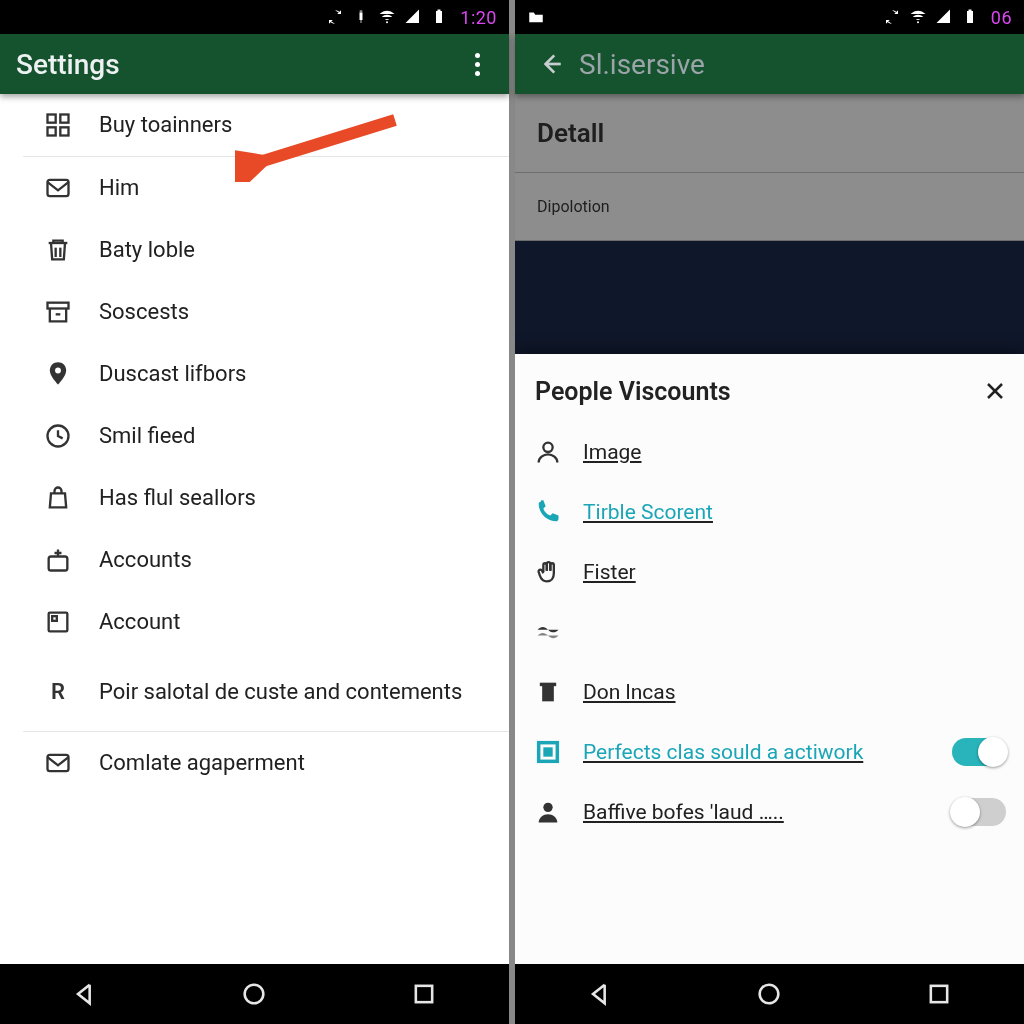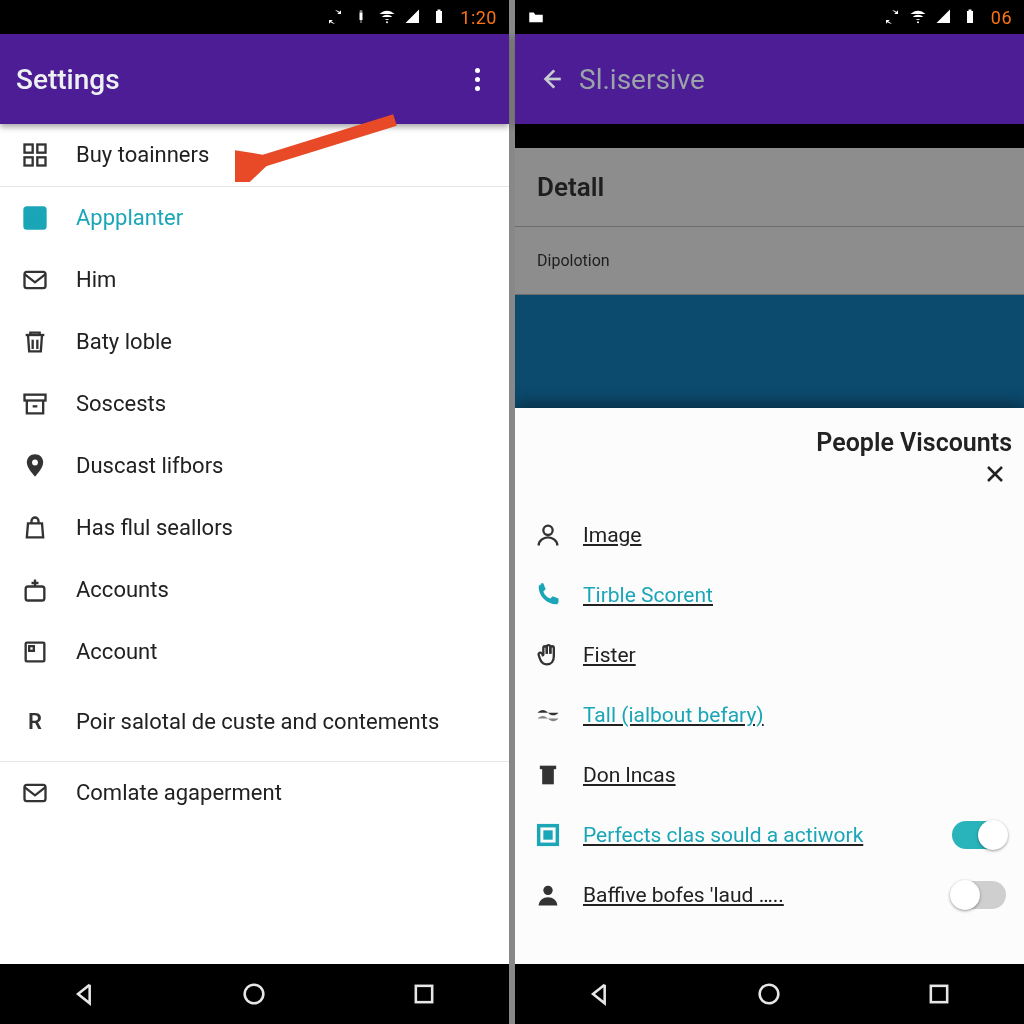--- a/index.html
+++ b/index.html
@@ -1,69 +1,69 @@
 <!DOCTYPE html>
 <html><head>
 <meta charset="utf-8">
 <style>
   * { box-sizing: border-box; margin: 0; padding: 0; }
   html, body { width: 1024px; height: 1024px; overflow: hidden; font-family: Roboto, "Helvetica Neue", Arial, sans-serif; background:#888; }
   .wrap { display:flex; width:1024px; height:1024px; }
   .gutter { width:6px; background:#888; }
   .phone { flex:1; position:relative; display:flex; flex-direction:column; background:#000; }
   
-  .status { height:34px; background:#000; color:#f97316; display:flex; align-items:center; justify-content:flex-end; padding:0 12px; font-size:18px; gap:8px; }
+  .status { height:34px; background:#000; color:#d946ef; display:flex; align-items:center; justify-content:flex-end; padding:0 12px; font-size:18px; gap:8px; }
   .status .sicon { width:18px; height:18px; display:inline-flex; align-items:center; justify-content:center; }
   .status svg { fill:#fff; }
   .status .clock { font-weight:400; margin-left:4px; letter-spacing:0.5px; }
   
-  .actionbar { height:90px; background:#4c1d95; color:#fff; display:flex; align-items:center; padding:0 16px; box-shadow:0 3px 6px rgba(0,0,0,0.35); position:relative; z-index:5;}
+  .actionbar { height:60px; background:#14532d; color:#fff; display:flex; align-items:center; padding:0 16px; box-shadow:0 3px 6px rgba(0,0,0,0.35); position:relative; z-index:5;}
   .actionbar .title { font-size:28px; font-weight:500; flex:1; color:#eef1f2; }
   .actionbar .title.dim { color:#9aa4a9; font-weight:400; }
   .actionbar .back { width:40px; height:40px; display:flex; align-items:center; justify-content:center; margin-right:8px; cursor:pointer;}
   .actionbar .back svg { stroke:#c7ccce; fill:none; stroke-width:2.5; }
   .overflow { width:32px; height:40px; display:flex; flex-direction:column; align-items:center; justify-content:center; gap:4px; cursor:pointer; }
   .overflow span { width:5px; height:5px; background:#fff; border-radius:50%; }
   
   .content { flex:1; background:#fff; overflow:hidden; position:relative; }
   .scrim .content { background:#7c7c7c; }
-  .list { background:#fff; }
+  .list { background:#fff;padding-left:23px; }
   .row { display:flex; align-items:center; min-height:62px; padding:0 18px; font-size:22px; color:#212121; cursor:pointer; }
   .row.tall { min-height:78px; }
   .row .ic { width:34px; height:34px; margin-right:24px; display:flex; align-items:center; justify-content:center; flex-shrink:0; }
   .row .ic svg { width:28px; height:28px; }
   .row .lbl { flex:1; line-height:1.25; }
   .row.teal .lbl { color:#1aa6b7; }
   .row.teal .ic svg { stroke:#1aa6b7; fill:#1aa6b7; }
   .divider { height:1px; background:#e6e6e6; margin-left:0; }
   
   .bgsection { padding:24px 22px; color:#1e1e1e; font-size:16px; border-bottom:1px solid #6d6d6d; background:#8d8d8d; }
   .bgsection.header { font-weight:600; font-size:26px; }
   
   .sheet { position:absolute; left:0; right:0; bottom:0; top:260px; background:#fcfcfc; box-shadow:0 -4px 16px rgba(0,0,0,0.4); display:flex; flex-direction:column; }
-  .sheet-head { display:flex; align-items:flex-end; padding:20px 12px 14px 20px;flex-direction:column; }
+  .sheet-head { display:flex; align-items:center; padding:20px 12px 14px 20px; }
   .sheet-head .t { font-size:25px; font-weight:600; color:#222; flex:1; }
   .sheet-head .close { width:34px; height:34px; display:flex; align-items:center; justify-content:center; cursor:pointer; }
   .sheet-head .close svg { stroke:#222; stroke-width:2.5; fill:none; }
   .sheet .row { min-height:60px; font-size:21px;text-decoration:underline; }
   .sheet .row .ic { width:30px; margin-right:20px; }
   .toggle { position:relative; width:54px; height:28px; border-radius:14px; background:#cfcfcf; flex-shrink:0; }
   .toggle .knob { position:absolute; top:-1px; width:30px; height:30px; border-radius:50%; background:#fff; box-shadow:0 1px 3px rgba(0,0,0,0.4); left:-2px; }
   .toggle.on { background:#28b4ba; }
   .toggle.on .knob { left:26px; background:#fff; }
   
   .navbar { height:60px; background:#000; display:flex; align-items:center; justify-content:space-around; }
   .navbar .nbtn { width:70px; height:40px; display:flex; align-items:center; justify-content:center; cursor:pointer; }
   .navbar svg { stroke:#e6e6e6; fill:none; stroke-width:2.2; }
   
   .arrow-annot { position:absolute; left:235px; top:112px; pointer-events:none; z-index:20; }
   
   .ic svg { stroke:#333; fill:none; stroke-width:2; }
   .row .lbl.multi { white-space:normal; }
-  .phone-right .content { background:#0c4a6e;margin-top:24px; }
+  .phone-right .content { background:#0f172a; }
   .status .left-icon { margin-right:auto; }
 </style>
 </head>
 <body>
 
 <svg width="0" height="0" style="position:absolute">
   <defs>
     <g id="i-grid">
         <rect x="3" y="3" width="7" height="7"></rect>
         <rect x="14" y="3" width="7" height="7"></rect>
@@ -234,28 +234,20 @@
       <div class="list" id="left-list">
           <div class="row">
             <span class="ic">
               <svg viewBox="0 0 24 24">
                 <use href="#i-grid"></use>
               </svg>
             </span>
             <span class="lbl multi">Buy toainners</span>
           </div>
           <div class="divider"></div>
-          <div class="row teal">
-            <span class="ic">
-              <svg viewBox="0 0 24 24">
-                <use href="#i-checkbox"></use>
-              </svg>
-            </span>
-            <span class="lbl multi">Appplanter</span>
-          </div>
           <div class="row">
             <span class="ic">
               <svg viewBox="0 0 24 24">
                 <use href="#i-mailx"></use>
               </svg>
             </span>
             <span class="lbl multi">Him</span>
           </div>
           <div class="row">
             <span class="ic">
@@ -273,20 +265,28 @@
             </span>
             <span class="lbl multi">Soscests</span>
           </div>
           <div class="row">
             <span class="ic">
               <svg viewBox="0 0 24 24">
                 <use href="#i-pin"></use>
               </svg>
             </span>
             <span class="lbl multi">Duscast lifbors</span>
+          </div>
+          <div class="row">
+            <span class="ic">
+              <svg viewBox="0 0 24 24">
+                <use href="#i-clock"></use>
+              </svg>
+            </span>
+            <span class="lbl multi">Smil fieed</span>
           </div>
           <div class="row">
             <span class="ic">
               <svg viewBox="0 0 24 24">
                 <use href="#i-bag"></use>
               </svg>
             </span>
             <span class="lbl multi">Has flul seallors</span>
           </div>
           <div class="row">
@@ -429,21 +429,20 @@
                 </svg>
               </span>
               <span class="lbl multi">Fister</span>
             </div>
             <div class="row teal">
               <span class="ic">
                 <svg viewBox="0 0 24 24">
                   <use href="#i-layers"></use>
                 </svg>
               </span>
-              <span class="lbl multi">Tall (ialbout befary)</span>
             </div>
             <div class="row">
               <span class="ic">
                 <svg viewBox="0 0 24 24">
                   <use href="#i-bin"></use>
                 </svg>
               </span>
               <span class="lbl multi">Don lncas</span>
             </div>
             <div class="row teal">

